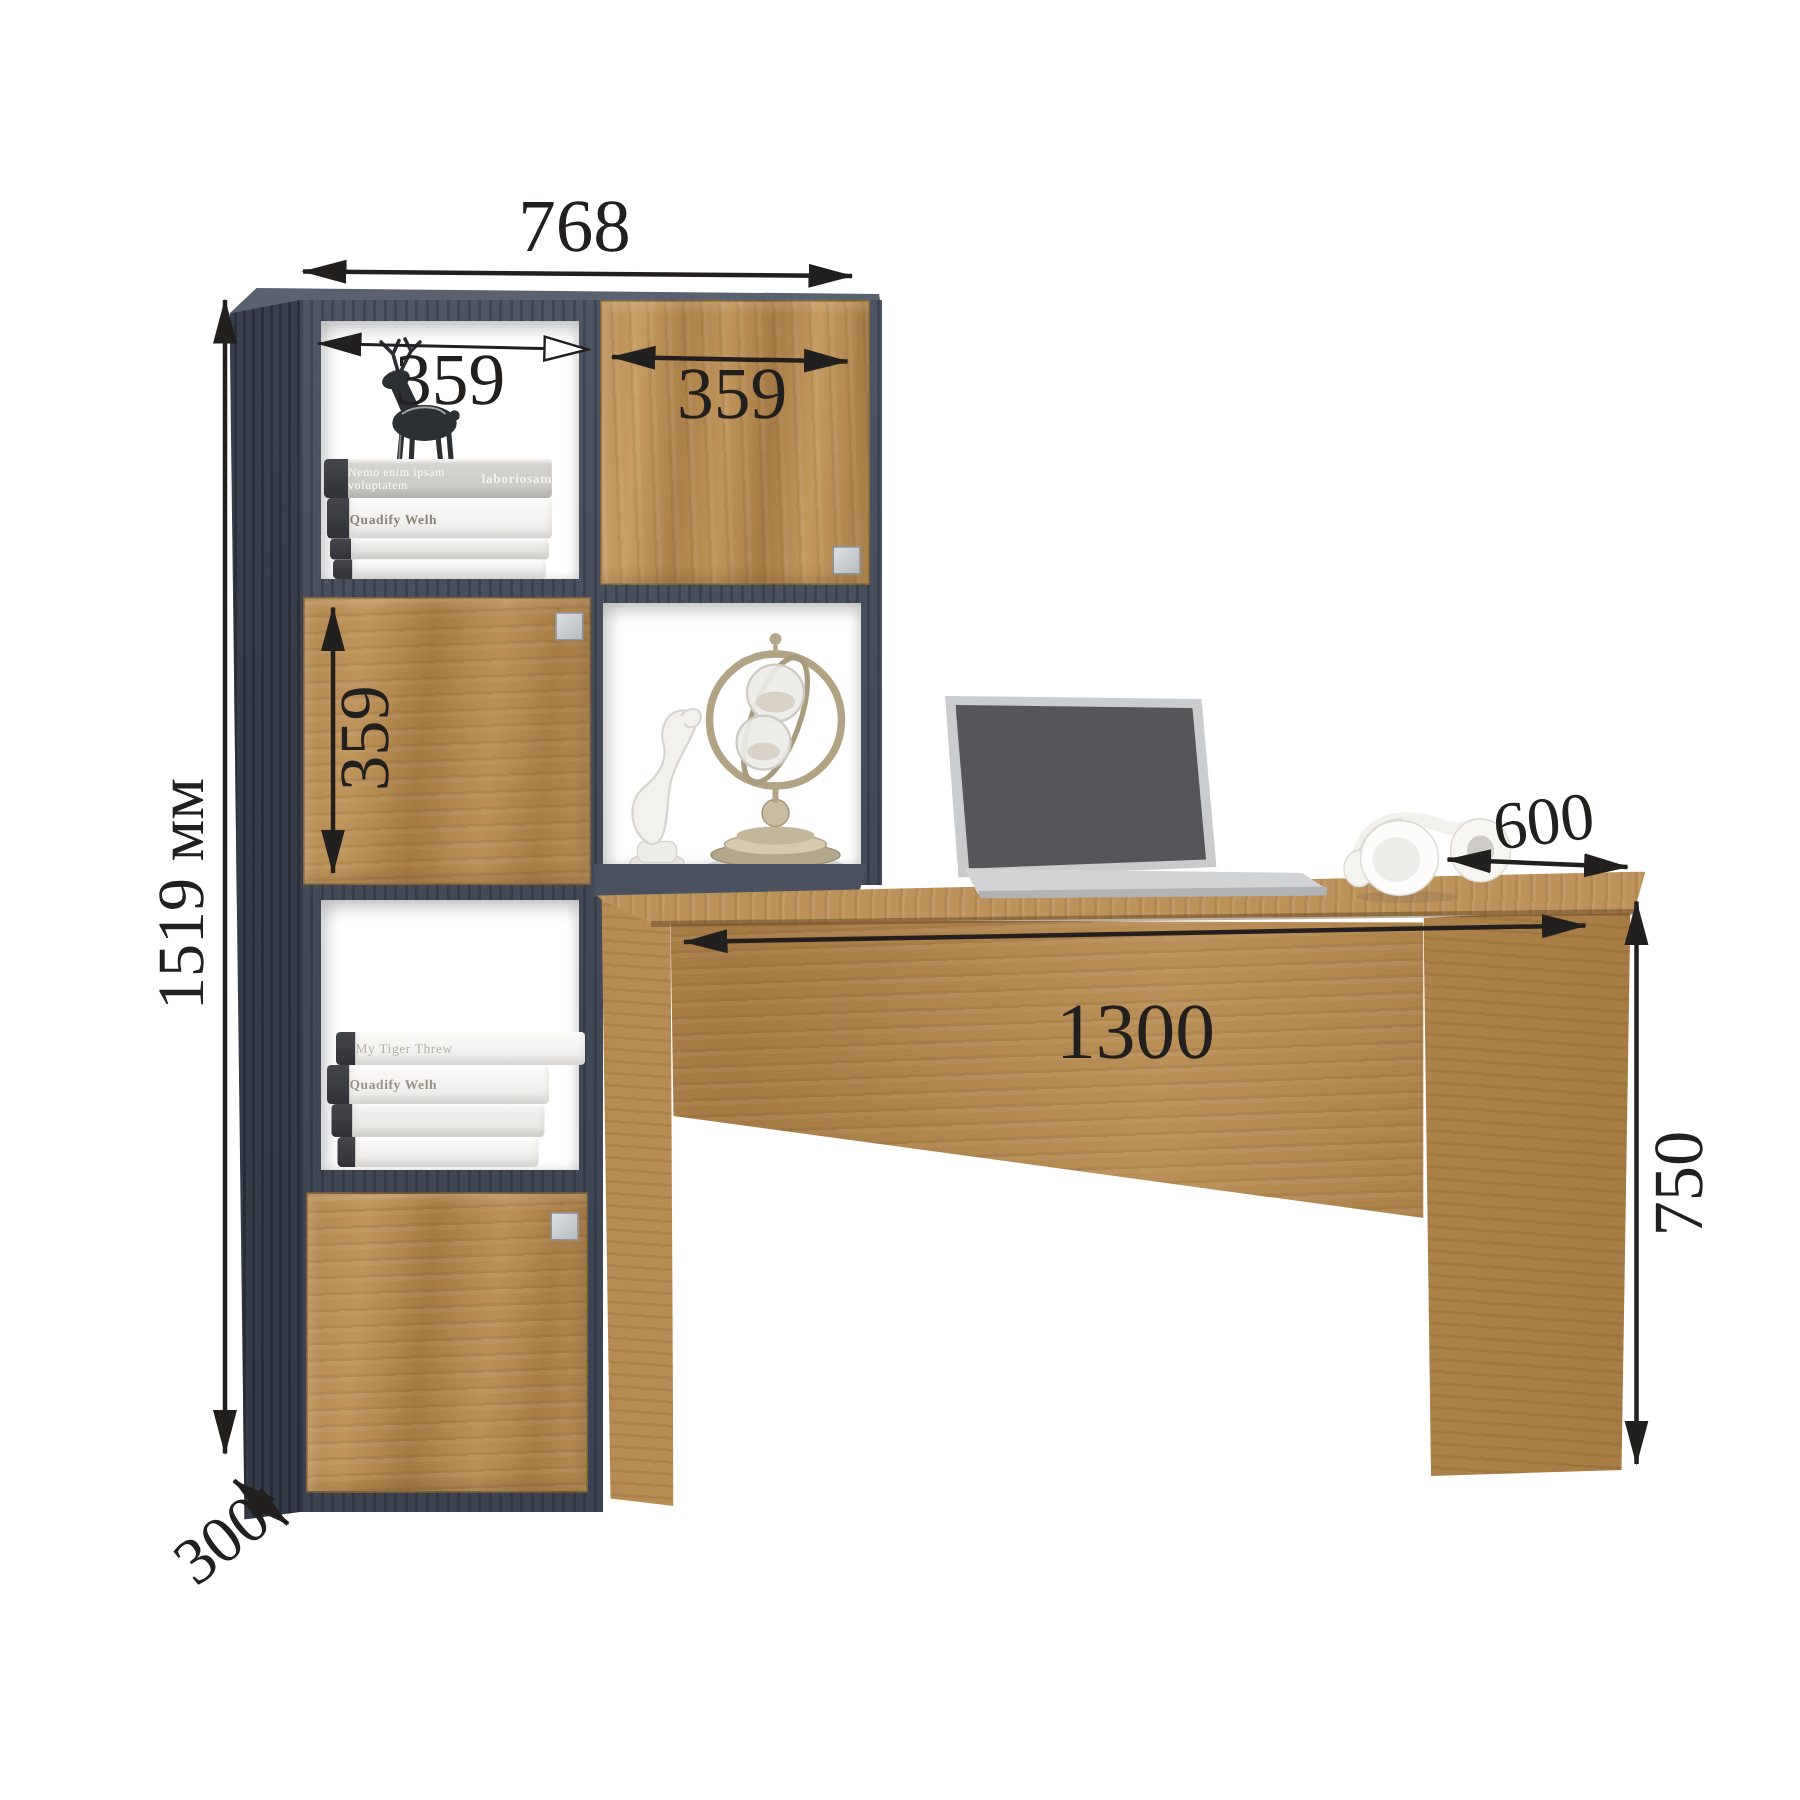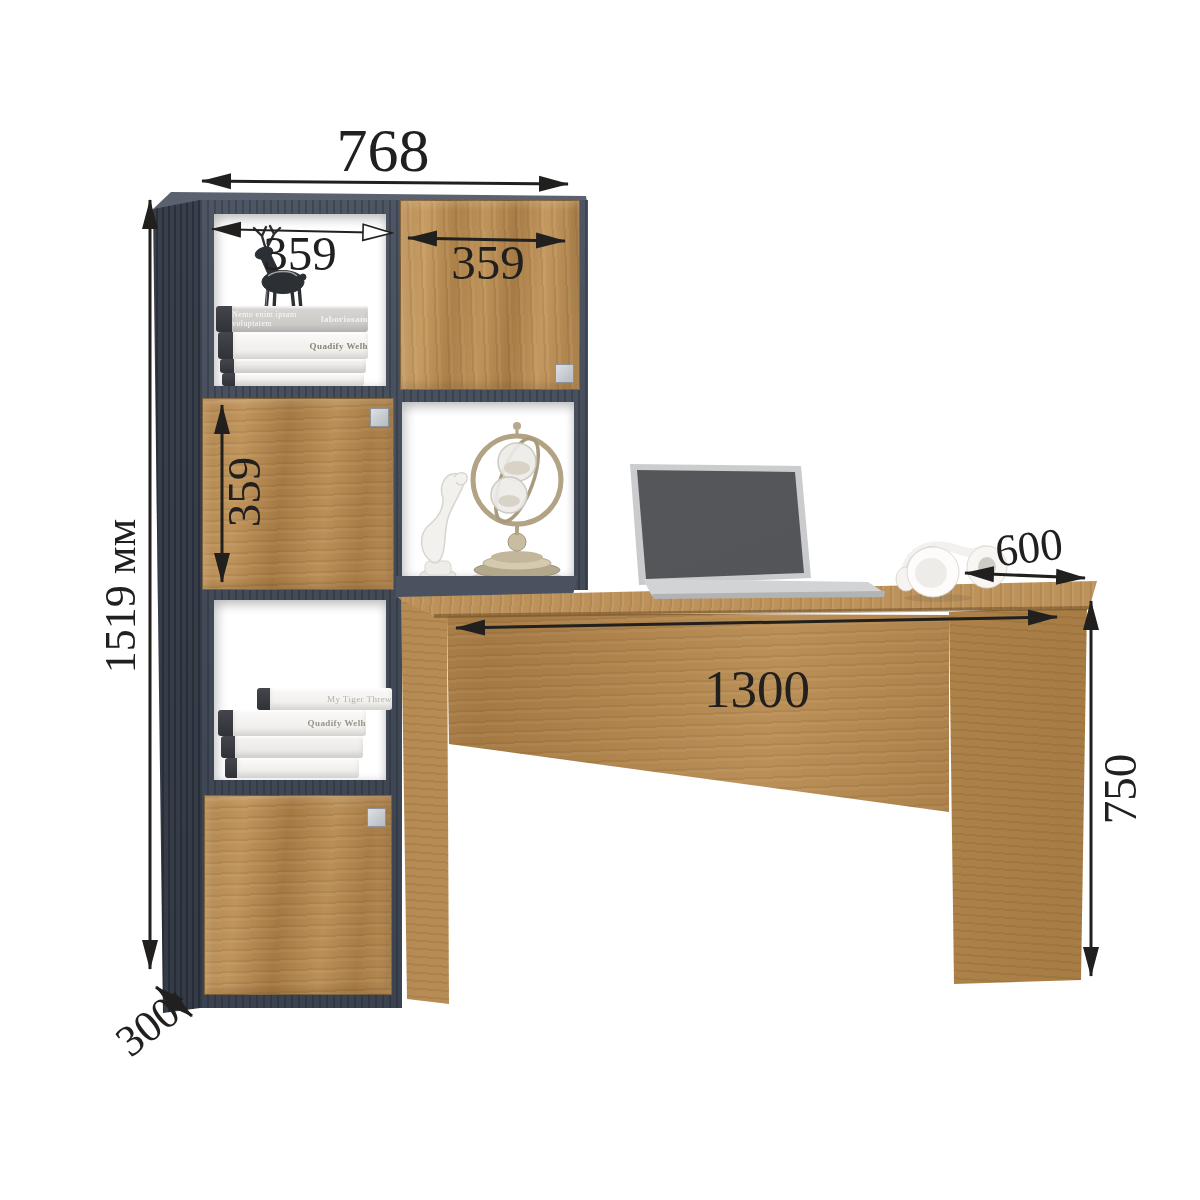--- a/index.html
+++ b/index.html
@@ -42,21 +42,21 @@
   }
   .cell{background:#ffffff;box-shadow:inset 0 7px 9px rgba(0,0,0,.16), inset 7px 0 8px rgba(0,0,0,.10), inset -4px 0 6px rgba(0,0,0,.06);}
   .door{border:1px solid rgba(44,32,14,.38);box-shadow:inset 3px 3px 8px rgba(255,240,215,.25), inset -4px -4px 9px rgba(70,45,15,.22);}
   .handle{width:17px;height:17px;background:linear-gradient(135deg,#dde0e3,#b6bbc1);border:1px solid #8d939b;}
   .clip{left:0;top:0;width:1200px;height:1200px;}
   
   .dim{position:absolute;color:#21201e;white-space:nowrap;transform:translate(-50%,-50%);line-height:1;}
   
   .book{position:absolute;display:flex;}
   .bcap{background:linear-gradient(180deg,#44464b,#303237);border-radius:3px 0 0 3px;}
-  .bface{flex:1;display:flex;align-items:center;justify-content:flex-end;gap:10px;
+  .bface{flex:1;display:flex;align-items:center;justify-content:space-between;gap:10px;
          border-radius:0 3px 3px 0;box-shadow:inset 0 -4px 5px rgba(0,0,0,.10), inset 0 2px 2px rgba(255,255,255,.7);}
   .btxt{font-size:9px;letter-spacing:.4px;}
 </style>
 </head>
 <body>
 
 <div id="stage">
 
   <div class="abs clip" style="clip-path:polygon(153px 209px,171px 192px,586px 196px,588px 208px,200px 208px);">
     <div class="abs clip dark-top"></div>
@@ -102,21 +102,21 @@
       <div class="bcap" style="width:14px;"></div>
       <div class="bface" style="background:linear-gradient(180deg,#f3f1ef,#e2e0dd);"></div>
     </div>
     <div class="book" style="left:222px;top:373px;width:142px;height:13px;">
       <div class="bcap" style="width:13px;"></div>
       <div class="bface" style="background:linear-gradient(180deg,#faf9f8,#ebe9e6);"></div>
     </div>
   </div>
 
   <div>
-    <div class="book" style="left:224px;top:688px;width:135px;height:22px;margin-left:33px;">
+    <div class="book" style="left:224px;top:688px;width:166px;height:22px;">
       <div class="bcap" style="width:13px;"></div>
       <div class="bface" style="background:linear-gradient(180deg,#fbfaf9,#edebe8);">
         <span class="btxt" style="color:#b7b1a5;">My Tiger Threw</span>
       </div>
     </div>
     <div class="book" style="left:218px;top:710px;width:148px;height:26px;">
       <div class="bcap" style="width:15px;"></div>
       <div class="bface" style="background:linear-gradient(180deg,#fbfaf9,#eceae7);">
         <span class="btxt" style="color:#9a9287;font-weight:bold;">Quadify Welh</span>
       </div>
@@ -227,21 +227,21 @@
       <line x1="408" y1="238" x2="565" y2="241" marker-start="url(#ahs)" marker-end="url(#ah)"></line>
       <line x1="222" y1="405" x2="222" y2="582" marker-start="url(#ahs)" marker-end="url(#ah)"></line>
       <line x1="150" y1="200" x2="150" y2="969" marker-start="url(#ahs)" marker-end="url(#ah)"></line>
       <line x1="156" y1="987" x2="192" y2="1016" marker-start="url(#ahs)" marker-end="url(#ah)"></line>
       <line x1="456" y1="628" x2="1057" y2="617" marker-start="url(#ahs)" marker-end="url(#ah)"></line>
       <line x1="965" y1="573" x2="1085" y2="578" marker-start="url(#ahs)" marker-end="url(#ah)"></line>
       <line x1="1091" y1="601" x2="1091" y2="976" marker-start="url(#ahs)" marker-end="url(#ah)"></line>
     </g>
   </svg>
 
-  <div class="dim" style="left:383px;top:150px;font-size:62px;z-index:11;">768</div>
+  <div class="dim" style="left:383px;top:150px;font-size:50px;z-index:11;">768</div>
   <div class="dim" style="left:300px;top:253px;font-size:49px;z-index:11;">359</div>
   <div class="dim" style="left:488px;top:262px;font-size:49px;z-index:11;">359</div>
   <div class="dim" style="left:244px;top:492px;font-size:47px;transform:translate(-50%,-50%) rotate(-90deg);z-index:11;">359</div>
   <div class="dim" style="left:121px;top:596px;font-size:44px;transform:translate(-50%,-50%) rotate(-90deg);z-index:11;">1519 мм</div>
   <div class="dim" style="left:148px;top:1027px;font-size:44px;transform:translate(-50%,-50%) rotate(-38deg);z-index:11;">300</div>
   <div class="dim" style="left:757px;top:689px;font-size:53px;z-index:11;">1300</div>
   <div class="dim" style="left:1029px;top:548px;font-size:45px;transform:translate(-50%,-50%) rotate(-7deg);z-index:11;">600</div>
   <div class="dim" style="left:1120px;top:789px;font-size:47px;transform:translate(-50%,-50%) rotate(-90deg);z-index:11;">750</div>
 
 </div>

